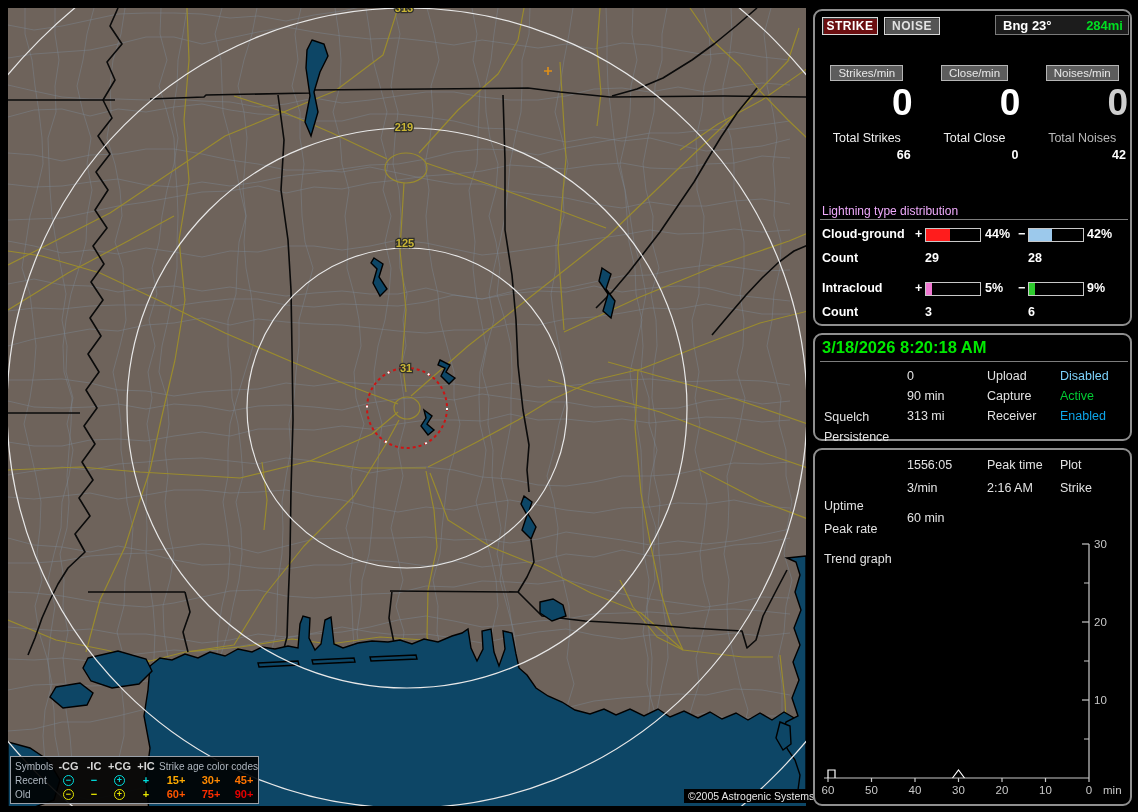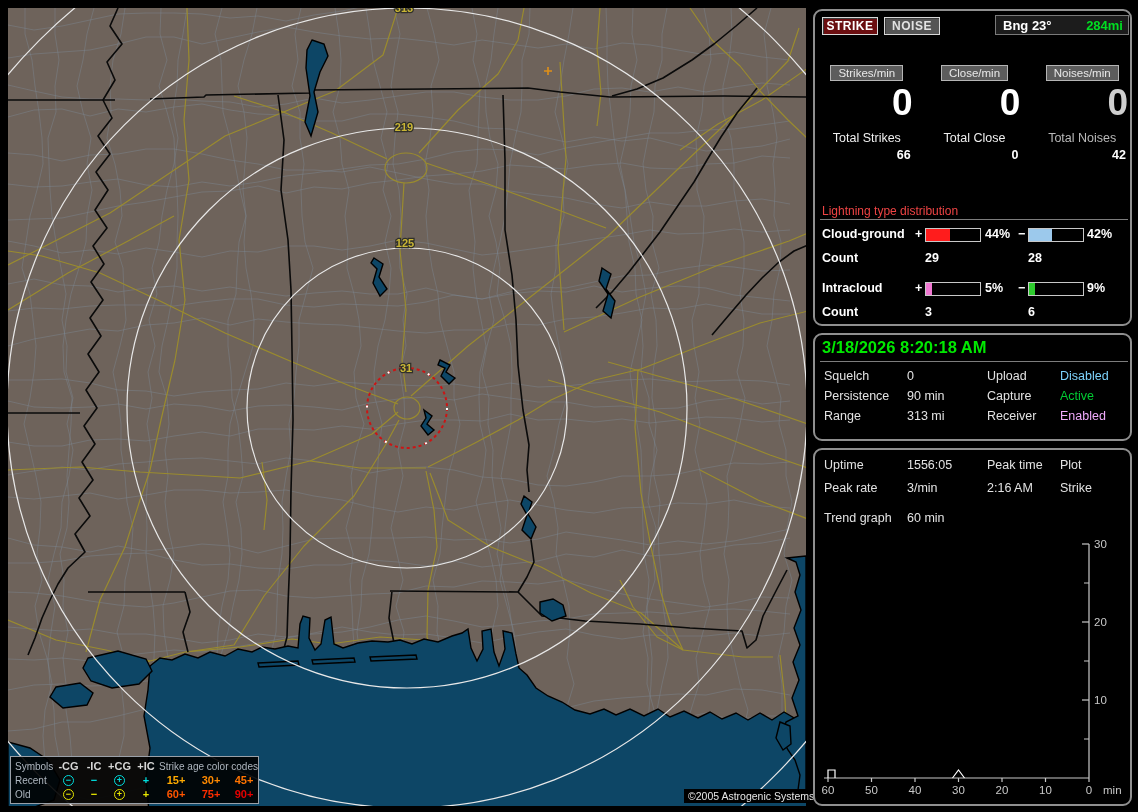--- a/index.html
+++ b/index.html
@@ -39,36 +39,36 @@
   .cols{position:absolute;left:0;top:52px;width:100%;display:flex;}
   .col{width:96px;margin-left:12px;text-align:center;}
   .col:first-child{margin-left:4px;}
   .ratebtn{display:inline-block;background:#5c5c5c;border:1px solid #b5b5b5;color:#e8e8e8;
            font-size:11.5px;padding:1px 7px;}
   .bigval{font-size:37px;font-weight:bold;color:#fff;text-align:right;padding-right:2px;margin-top:1px;height:44px;}
   .totlab{font-size:12.5px;margin-top:5px;color:#efefef;}
   .totval{font-size:12.5px;font-weight:600;text-align:right;padding-right:4px;margin-top:3px;color:#fff;}
   .col.dim .bigval{color:#cfcfcf;}
   .col.dim .totlab{color:#b9b9b9;}
-  .dhead{position:absolute;left:7px;top:193px;font-size:12px;color:#ef4444;}
+  .dhead{position:absolute;left:7px;top:193px;font-size:12px;color:#f0abfc;}
   .dline{position:absolute;left:5px;top:208px;width:308px;border-top:1px solid #7d7d7d;}
   .drow{position:absolute;left:0;width:100%;height:15px;font-size:12.5px;font-weight:bold;color:#fff;}
   .drow .nm{position:absolute;left:7px;}
   .drow .sgn1{position:absolute;left:100px;}
   .drow .sgn2{position:absolute;left:203px;}
   .bar{position:absolute;top:1px;width:54px;height:12px;border:1px solid #c8c8c8;background:#000;}
   .bar.b1{left:110px;} .bar.b2{left:213px;}
   .bar i{display:block;height:100%;}
   .drow .pct1{position:absolute;left:170px;} .drow .pct2{position:absolute;left:272px;}
   .crow{position:absolute;left:0;width:100%;font-size:12.5px;font-weight:bold;color:#fff;}
   .crow .cl{position:absolute;left:7px;} .crow .c1{position:absolute;left:110px;} .crow .c2{position:absolute;left:213px;}
   .dt{position:absolute;left:7px;top:3px;font-size:16.5px;font-weight:bold;color:#00e800;}
   .dtline{position:absolute;left:5px;top:26px;width:308px;border-top:1px solid #7d7d7d;}
   .srow{position:absolute;left:0;width:100%;font-size:12.5px;color:#e2e2e2;}
-  .srow .f1{position:absolute;left:9px;} .srow .f2{position:absolute;left:92px;}
+  .srow .f1{position:absolute;left:9px;margin-top:41px;} .srow .f2{position:absolute;left:92px;}
   .srow .f3{position:absolute;left:172px;} .srow .f4{position:absolute;left:245px;}
   .trend svg{position:absolute;left:0;top:0;}
 </style>
 </head>
 <body>
 
 <div class="screen">
 
   <div class="mapwrap">
     <svg id="mapsvg" width="798" height="798" viewBox="8 8 798 798">
@@ -279,21 +279,21 @@
     <div class="srow" style="top:54px">
       <span class="f1">Persistence</span>
       <span class="f2">90 min</span>
       <span class="f3">Capture</span>
       <span class="f4" id="sv1" style="color: rgb(0, 204, 51);">Active</span>
     </div>
     <div class="srow" style="top:74px">
       <span class="f1">Range</span>
       <span class="f2">313 mi</span>
       <span class="f3">Receiver</span>
-      <span class="f4" id="sv2" style="color: #f0abfc;">Enabled</span>
+      <span class="f4" id="sv2" style="color: #0ea5e9;">Enabled</span>
     </div>
   </div>
 
   <div class="box box3 trend">
     <div class="srow" style="top:8px">
       <span class="f1">Uptime</span>
       <span class="f2">1556:05</span>
       <span class="f3">Peak time</span>
       <span class="f4">Plot</span>
     </div>

